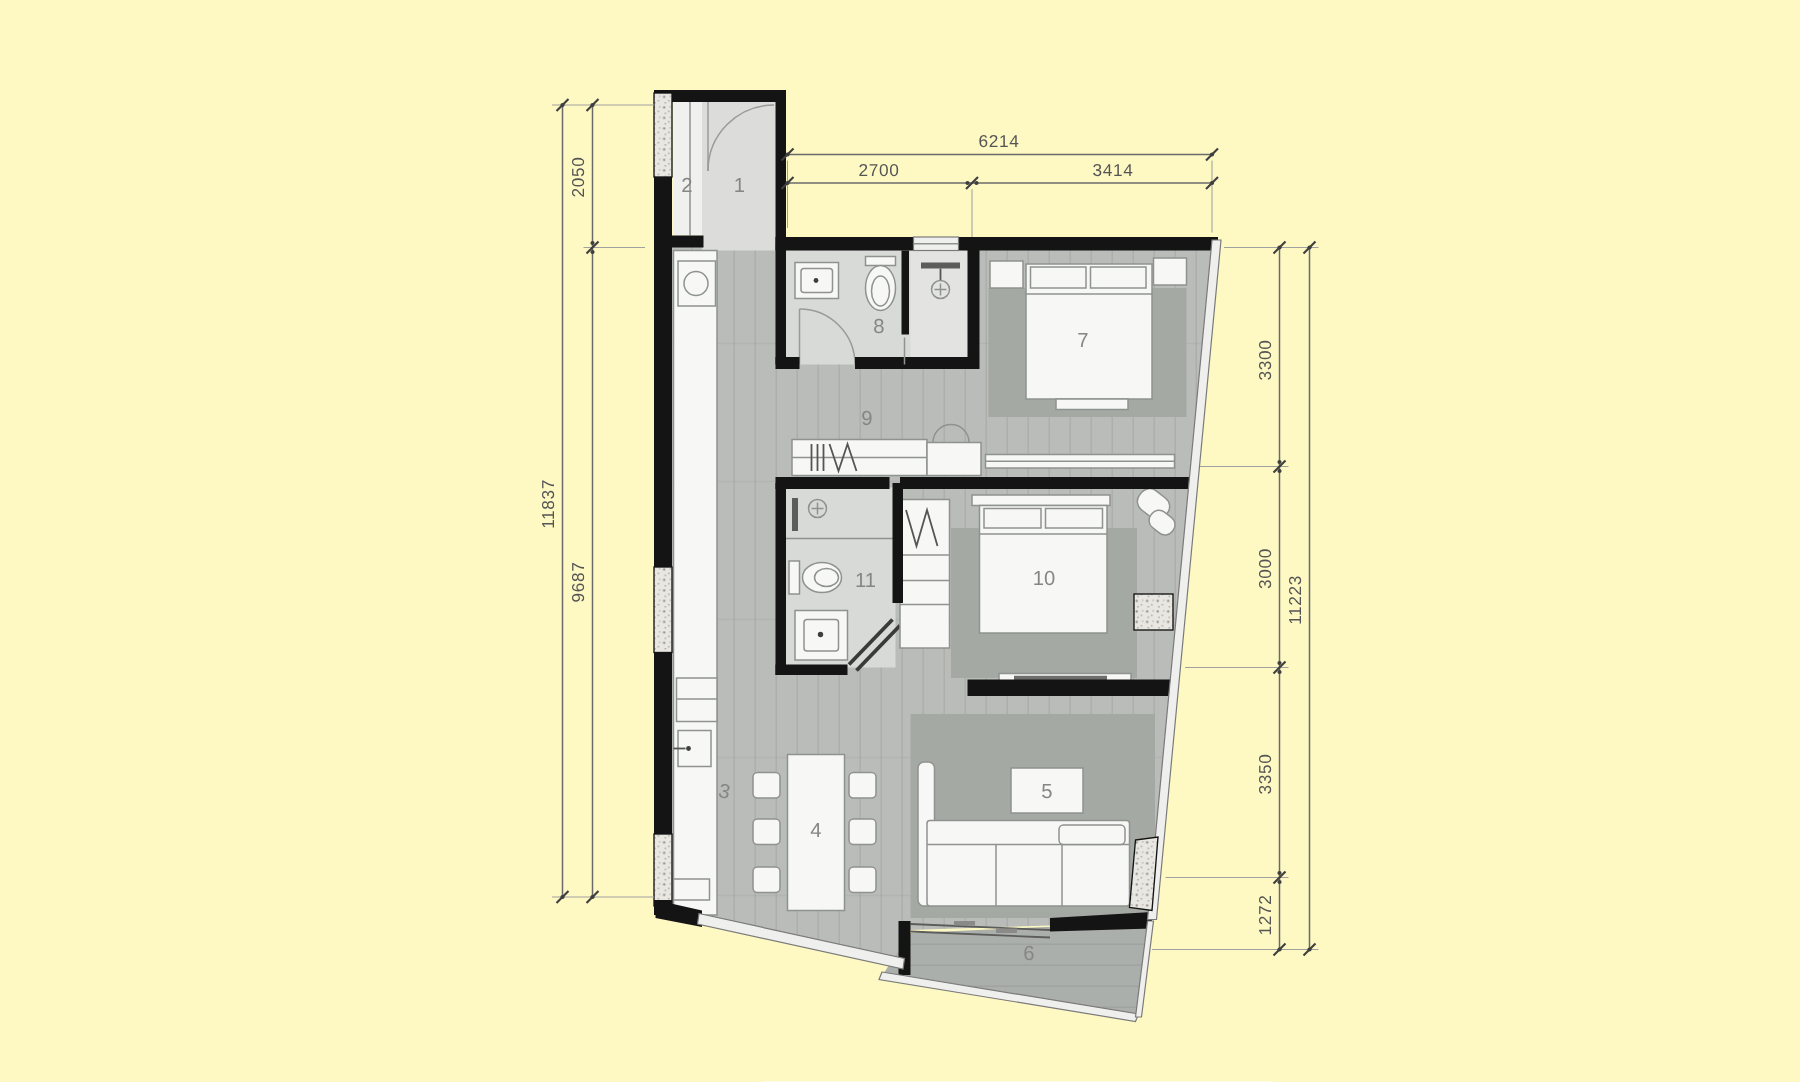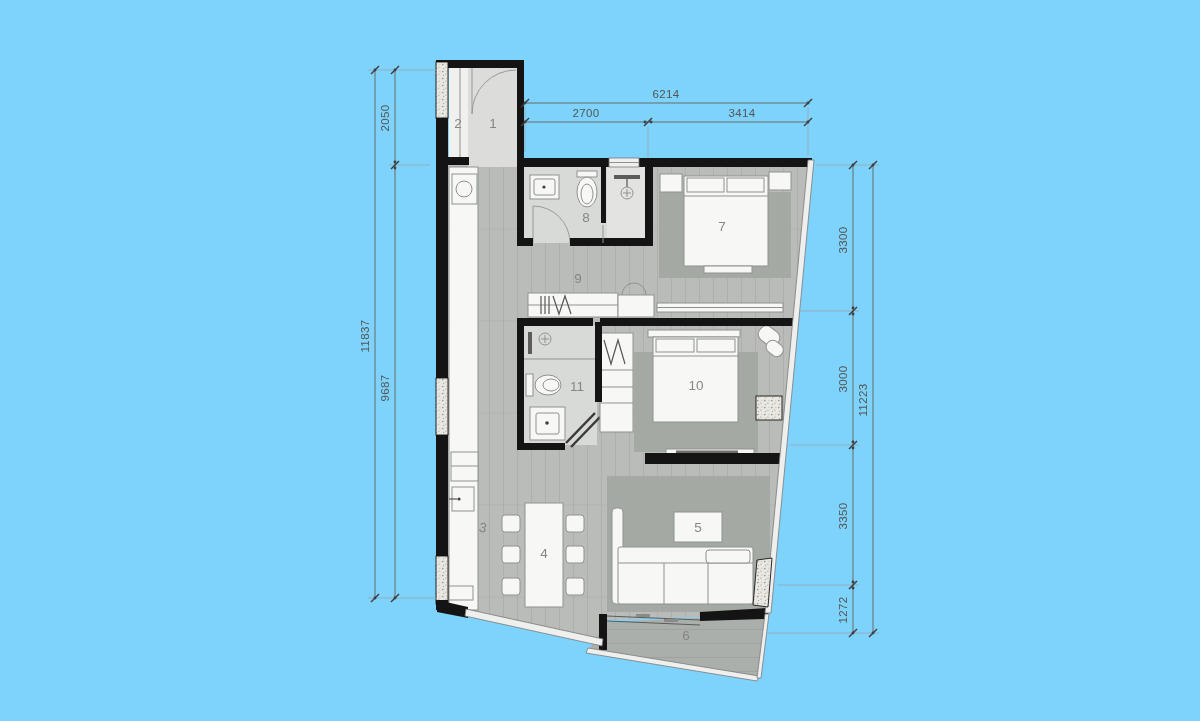--- a/index.html
+++ b/index.html
@@ -1,16 +1,16 @@
 <!DOCTYPE html>
 <html><head>
 <meta charset="utf-8">
 <style>
   html,body{margin:0;padding:0;background:#ffffff;}
-  .stage{position:relative;width:1200px;height:721px;background:#7dd3fc;overflow:hidden;
+  .stage{position:relative;width:1200px;height:721px;background:#fef9c3;overflow:hidden;
          font-family:"Liberation Sans", sans-serif;}
   svg text{font-family:"Liberation Sans", sans-serif;}
   .wall{fill:#141414;stroke:none;}
   .furn{fill:#f7f7f5;stroke:#8f938f;stroke-width:1;}
   .furnline{stroke:#8f938f;fill:none;stroke-width:1;}
   .darkline{stroke:#555;fill:none;stroke-width:1.2;}
   .glass{fill:#efefee;stroke:#7a7a7a;stroke-width:.8;}
   .speck{stroke:#141414;stroke-width:.9;}
   .dimline{stroke:#6a6a6a;stroke-width:1;fill:none;}
   .ext{stroke:#a0a0a0;stroke-width:.7;fill:none;}

